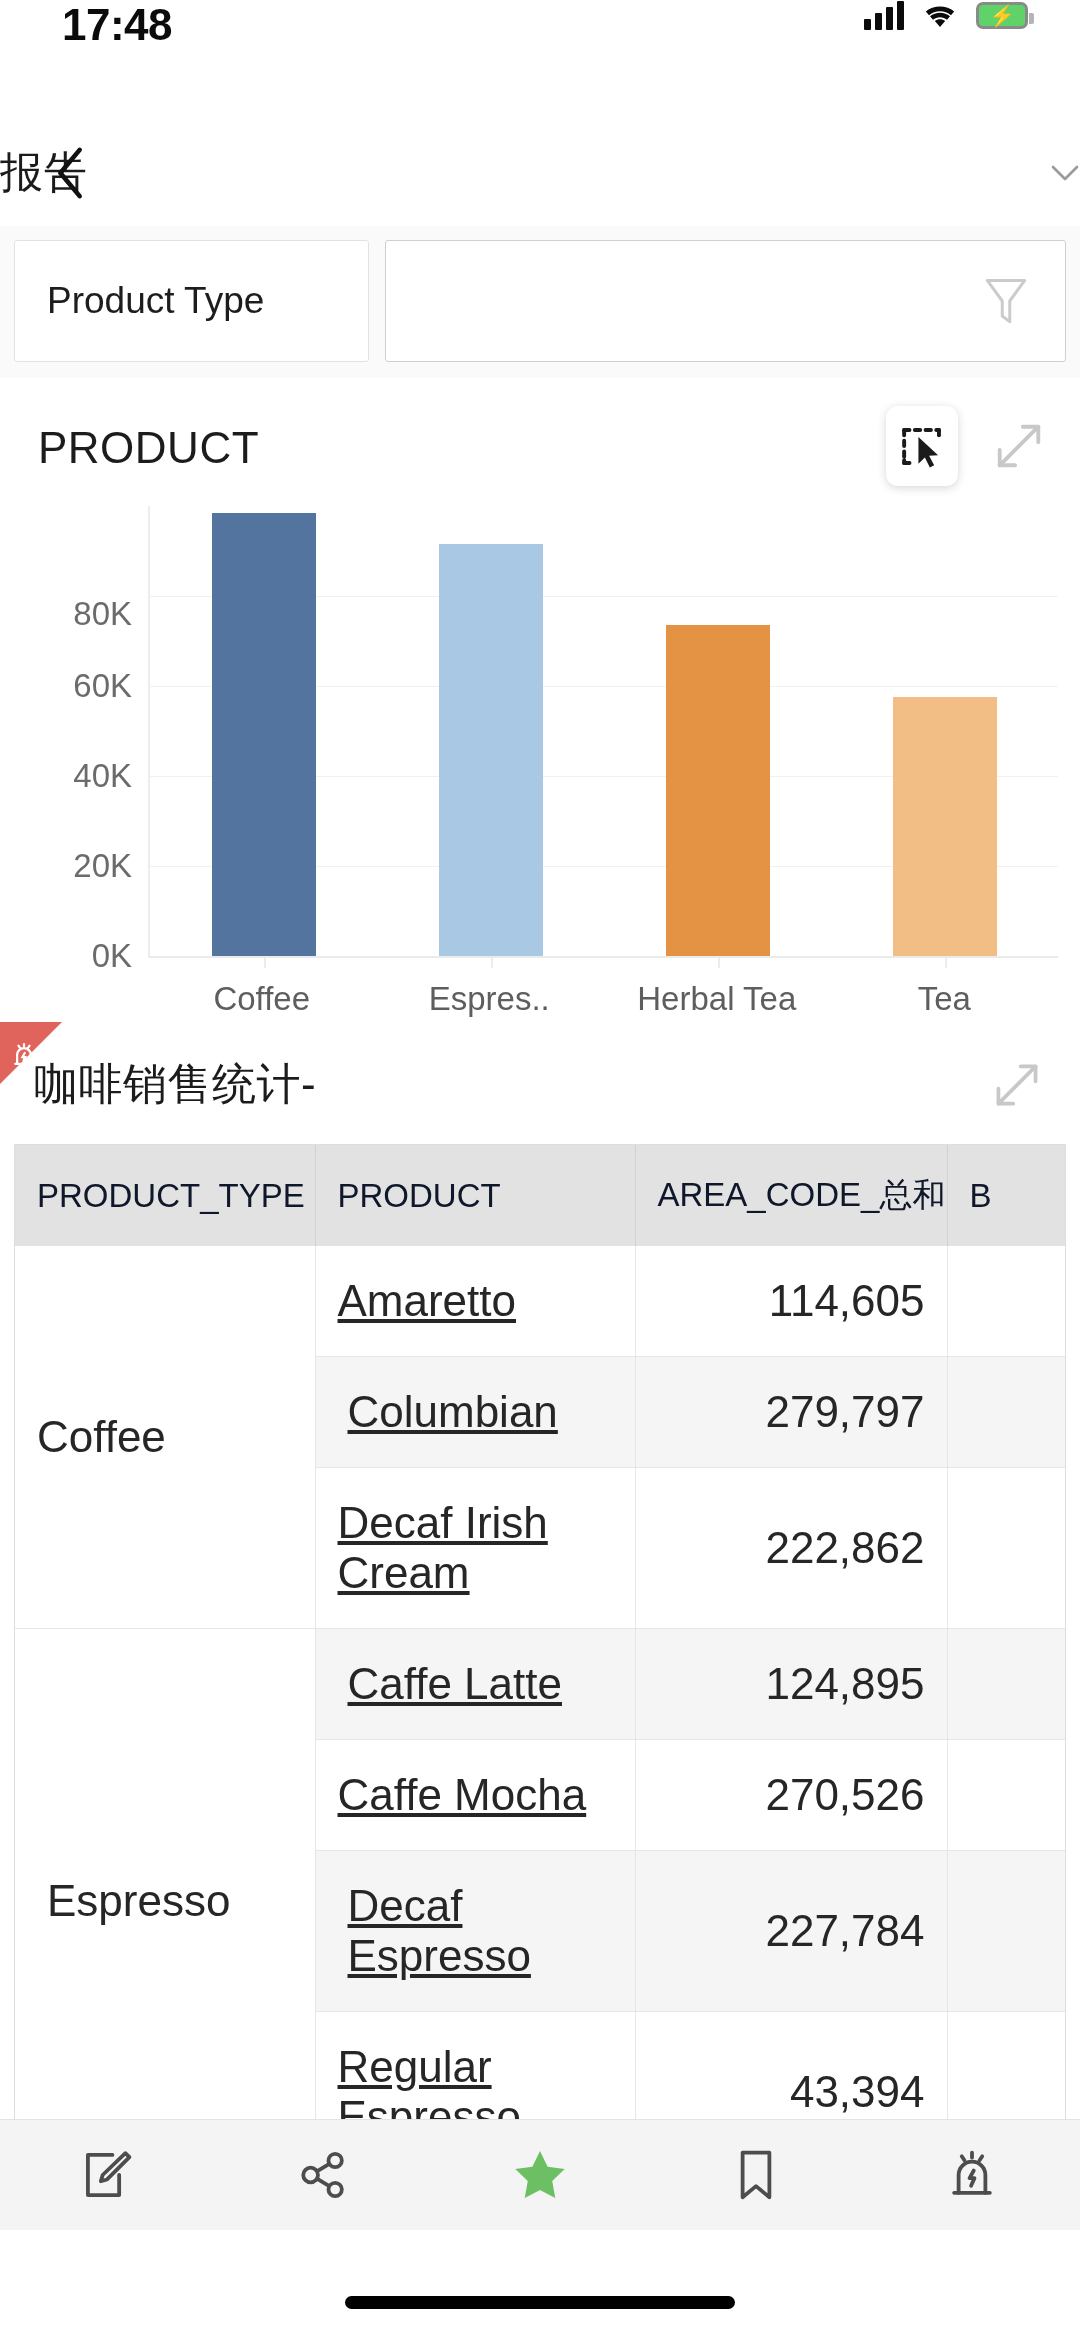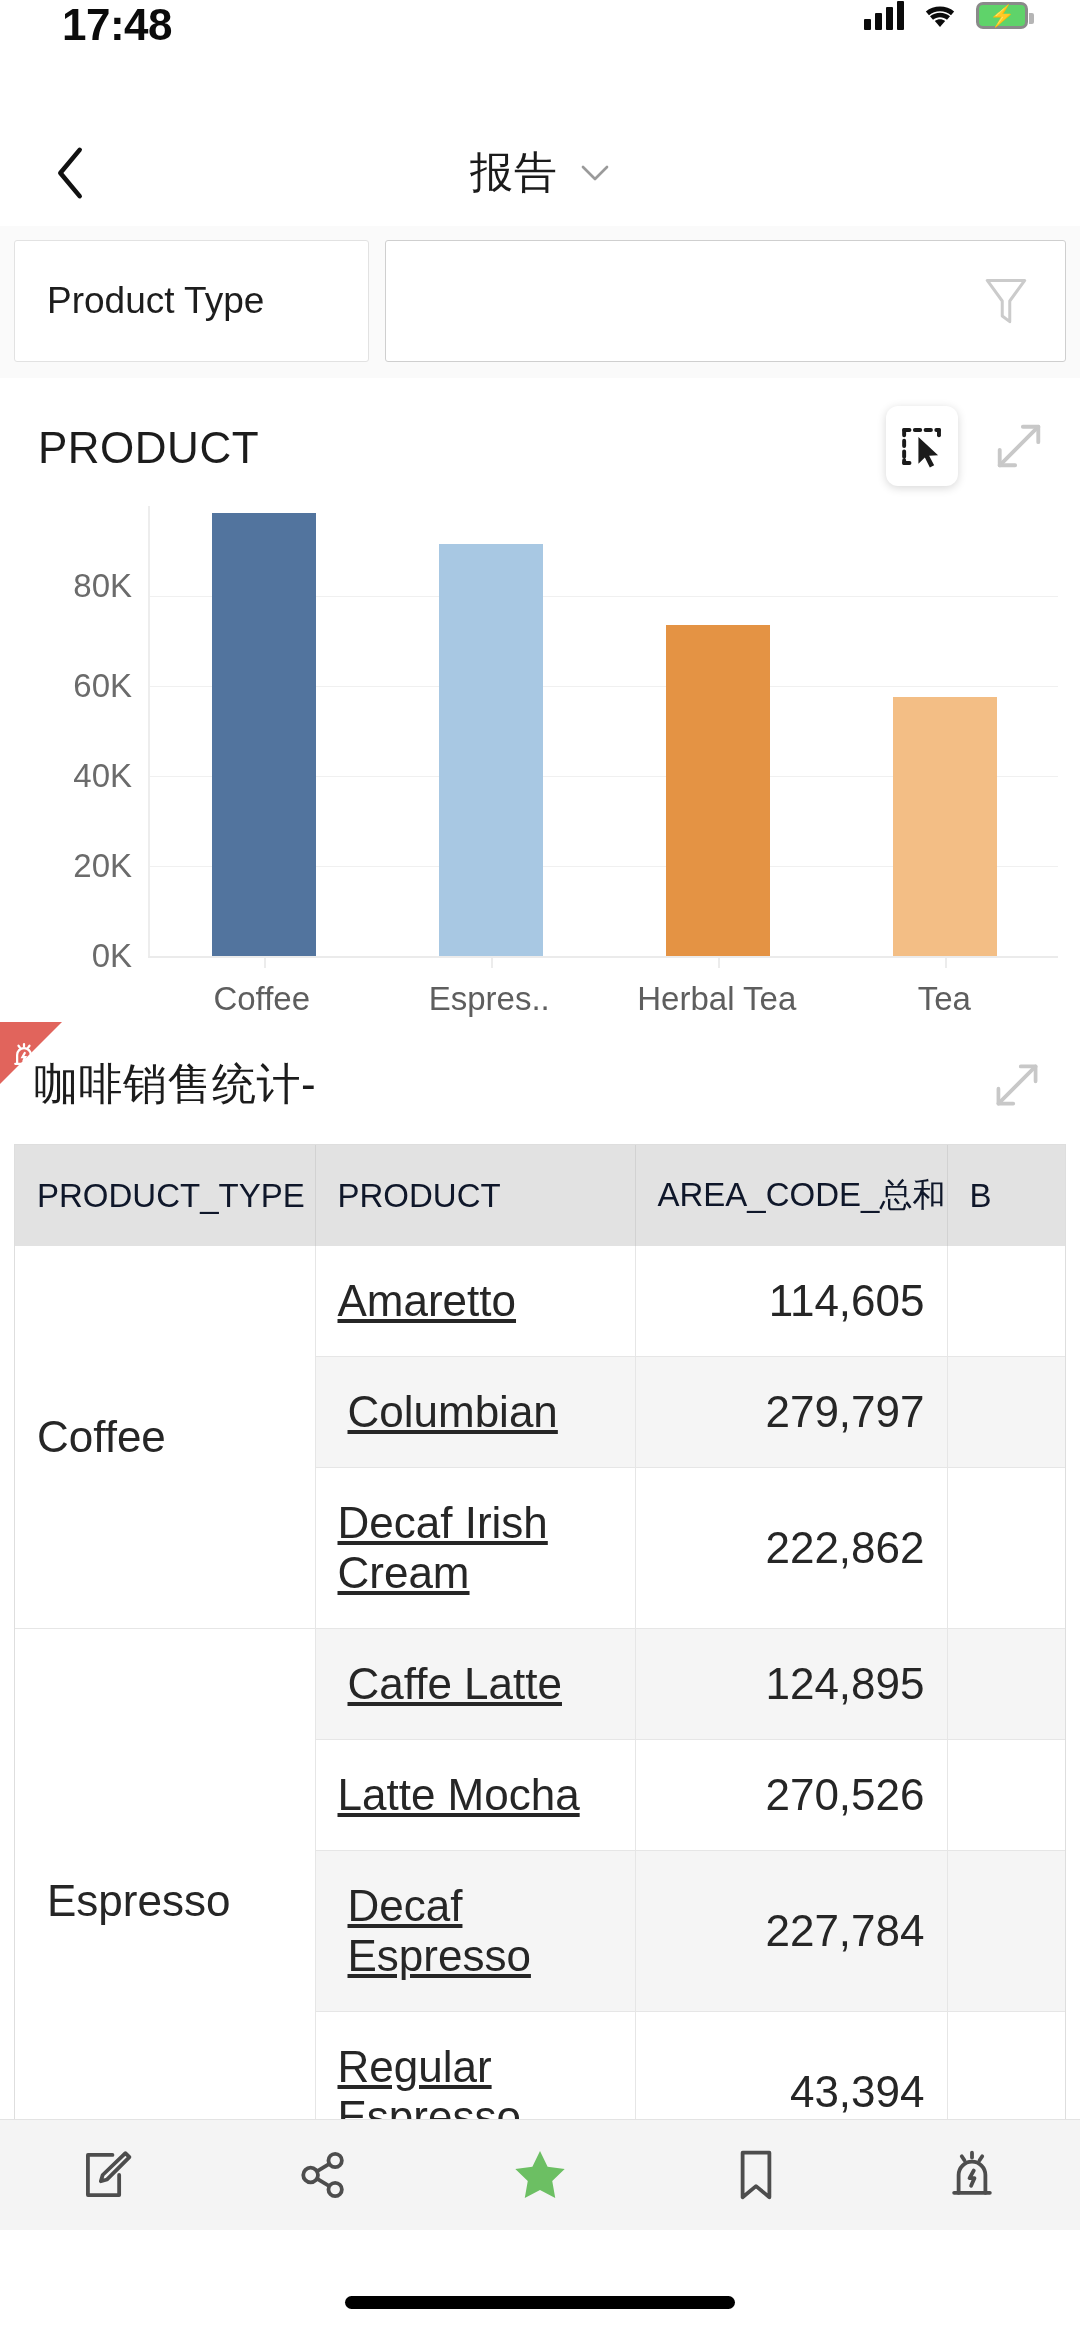--- a/index.html
+++ b/index.html
@@ -35,21 +35,21 @@
   
   .navbar {
     height: 106px; display:flex; align-items:center; position: relative;
     background: #fff;
   }
   .nav-back {
     position: absolute; left: 42px; top: 50%; transform: translateY(-50%);
     width: 56px; height: 56px; display:flex; align-items:center; justify-content:center;
   }
   .nav-title-wrap {
-    width: 100%; display:flex; align-items:center; justify-content:center; gap: 22px;
+    width: 100%; display:flex; align-items:center; justify-content:space-between; gap: 22px;
   }
   .nav-title { font-size: 43px; color: #1b1b1b; letter-spacing: 1px; }
 
   
   .filter-zone { background:#fafafa; padding: 14px 14px 16px 14px; }
   .filter-row { display:flex; height: 122px; gap: 10px; }
   .filter-label {
     flex: 0 0 355px; background:#fff; border:1px solid #e2e2e2; border-radius:3px;
     display:flex; align-items:center; padding-left: 32px;
     font-size: 37px; color: #1d1d1d;
@@ -208,21 +208,21 @@
         </div>
       </div>
     </div>
 
     <div class="plot">
       <div class="ylabels">
         <div class="ylabel" style="top:450px">0K</div>
         <div class="ylabel" style="top:360px">20K</div>
         <div class="ylabel" style="top:270px">40K</div>
         <div class="ylabel" style="top:180px">60K</div>
-        <div class="ylabel" style="top:80px">80K</div>
+        <div class="ylabel" style="top:108px">80K</div>
       </div>
 
       <div class="plotarea">
         <div class="grid" style="top:90px"></div>
         <div class="grid" style="top:180px"></div>
         <div class="grid" style="top:270px"></div>
         <div class="grid" style="top:360px"></div>
 
         <div class="bars">
           <div class="barslot">
@@ -313,21 +313,21 @@
             <td class="num">222,862</td>
             <td></td>
           </tr>
           <tr class="alt">
             <td class="group" rowspan="4" style="background:#fff">Espresso</td>
             <td><span class="lnk">Caffe Latte</span></td>
             <td class="num">124,895</td>
             <td></td>
           </tr>
           <tr>
-            <td><span class="lnk">Latte Mocha</span></td>
+            <td><span class="lnk">Caffe Mocha</span></td>
             <td class="num">270,526</td>
             <td></td>
           </tr>
           <tr class="alt">
             <td><span class="lnk">Decaf Espresso</span></td>
             <td class="num">227,784</td>
             <td></td>
           </tr>
           <tr>
             <td><span class="lnk">Regular Espresso</span></td>

